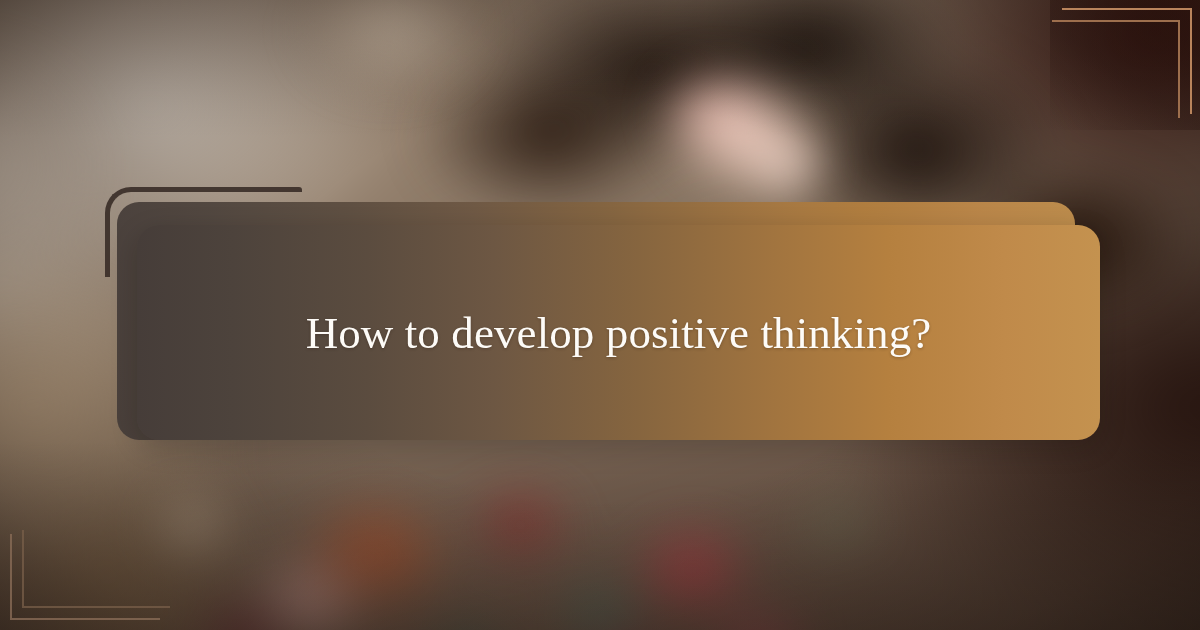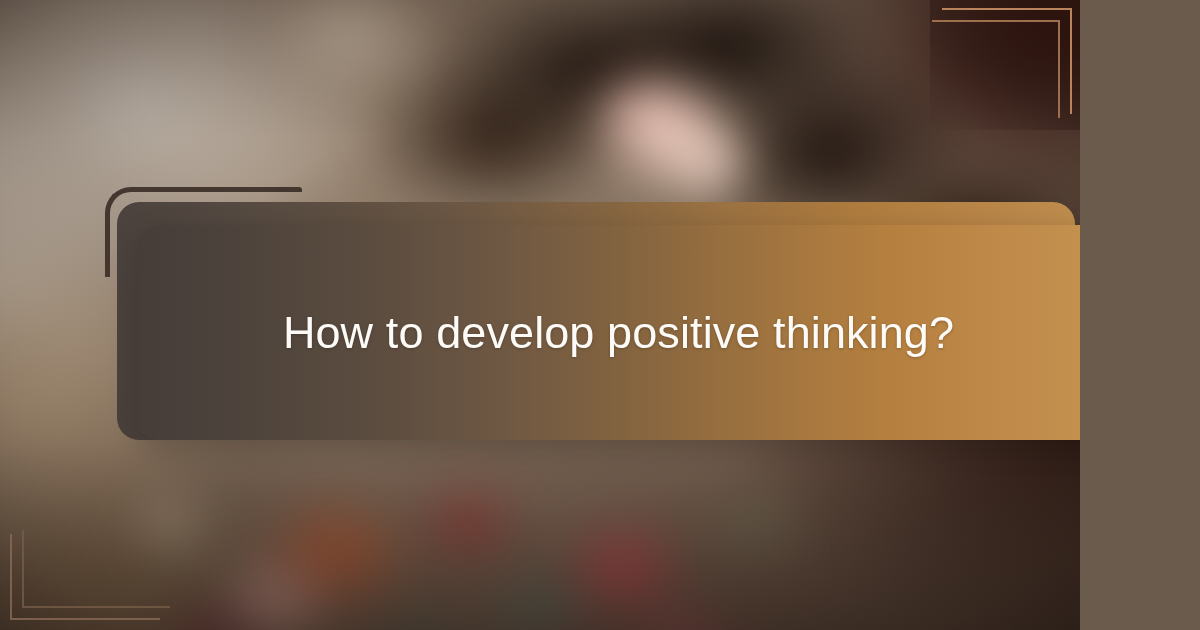--- a/index.html
+++ b/index.html
@@ -1,21 +1,21 @@
 <!DOCTYPE html>
 <html><head>
 <meta charset="utf-8">
 <style>
   html,body{margin:0;padding:0;}
   body{
     width:1200px;height:630px;overflow:hidden;
     font-family:"Liberation Sans","DejaVu Sans",sans-serif;
     background:#6b5b4d;
   }
-  #stage{position:relative;width:1080px;height:630px;overflow:hidden;}
+  #stage{position:relative;width:1200px;height:630px;overflow:hidden;font-family:Liberation Serif, serif;}
 
   
   .bg-layer{position:absolute;inset:-60px;}
 
   .bg-base{
     background:
       radial-gradient(ellipse 420px 300px at 16% 22%, #d8cfc4 0%, rgba(216,207,196,0) 62%),
       radial-gradient(ellipse 300px 230px at 4% 46%, #cfc2b2 0%, rgba(207,194,178,0) 65%),
       radial-gradient(ellipse 520px 330px at 52% 10%, #8d7a68 0%, rgba(141,122,104,0) 70%),
       radial-gradient(ellipse 420px 300px at 92% 12%, #3a1410 0%, rgba(58,20,16,0) 68%),

